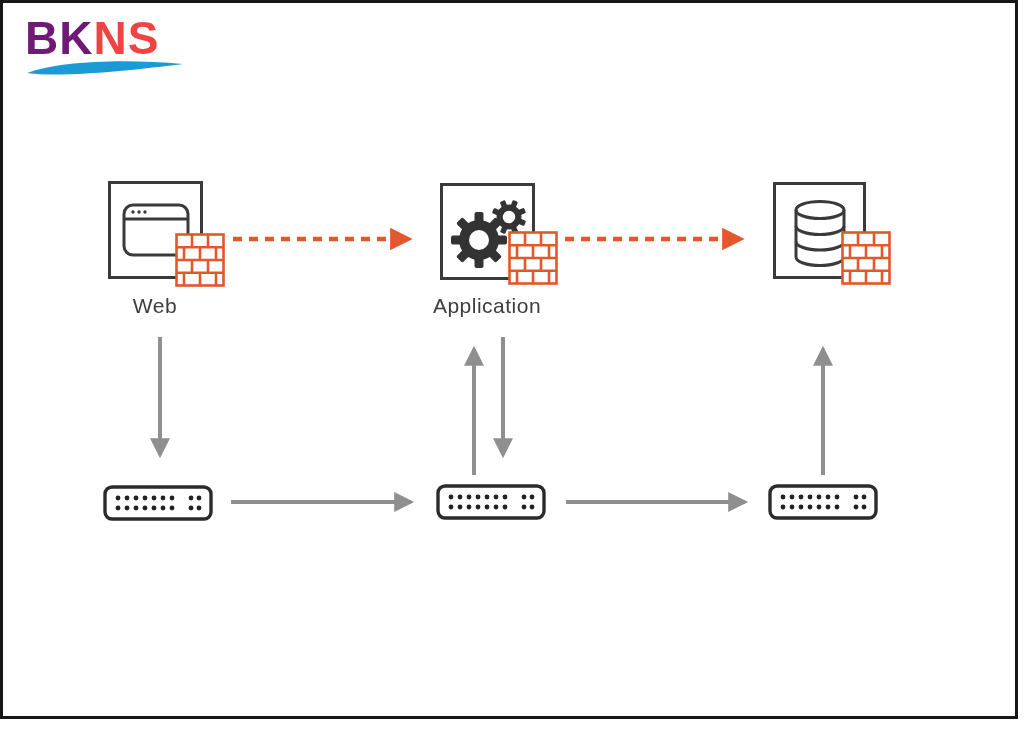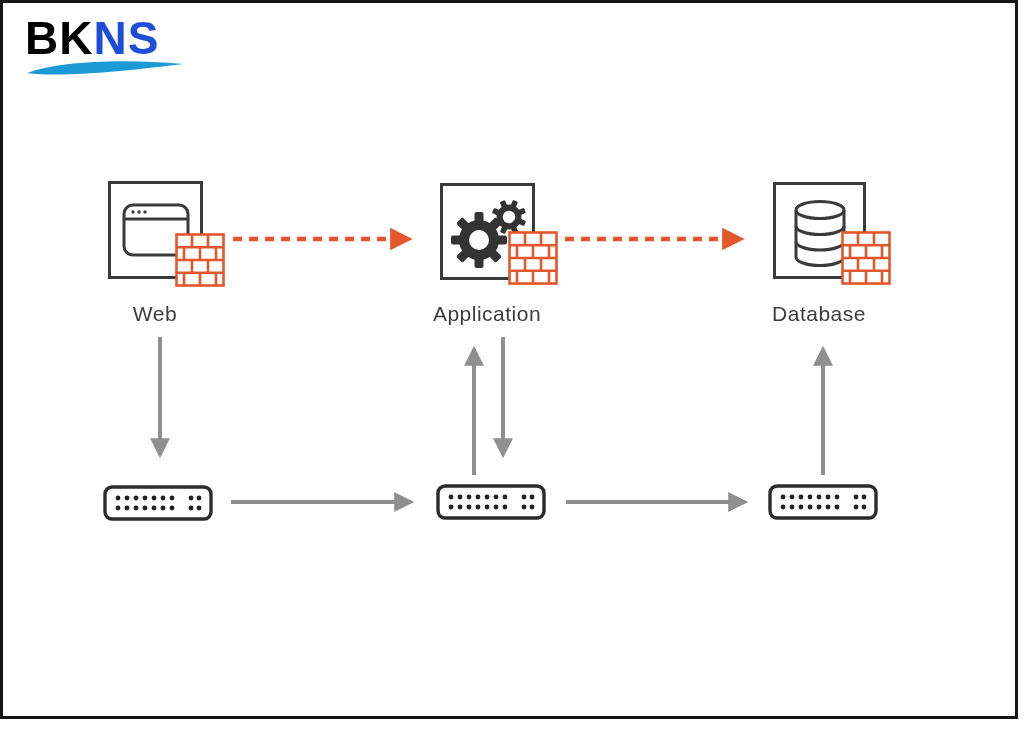--- a/index.html
+++ b/index.html
@@ -1,27 +1,27 @@
 <!DOCTYPE html>
 <html><head>
 <meta charset="utf-8">
 <style>
   html,body{margin:0;padding:0;background:#ffffff;}
   body{width:1024px;height:729px;position:relative;font-family:"Liberation Sans",sans-serif;overflow:hidden;}
   .frame{position:absolute;left:0;top:0;width:1012px;height:713px;border:3px solid #161616;background:#ffffff;}
   
   .logo{position:absolute;left:22px;top:12px;width:160px;height:62px;}
   .logo-text{font-weight:800;font-size:46px;letter-spacing:1px;line-height:46px;white-space:nowrap;}
-  .logo-red{color:#000000;}
-  .logo-blue{color:#1d4ed8;}
+  .logo-red{color:#701a75;}
+  .logo-blue{color:#ef4444;}
   .logo-swoosh{position:absolute;left:0px;top:44px;width:160px;height:22px;}
   
   .tier{position:absolute;}
   .tier-box{position:absolute;left:0;top:0;border:3px solid #3a3a3a;background:#ffffff;}
-  .tier-label{position:absolute;width:200px;text-align:center;font-size:21px;font-weight:500;color:#3d3d3d;letter-spacing:.5px;margin-top:8px;}
+  .tier-label{position:absolute;width:200px;text-align:center;font-size:21px;font-weight:500;color:#3d3d3d;letter-spacing:.5px;}
   .firewall{position:absolute;}
   .switch{position:absolute;}
   .overlay{position:absolute;left:0;top:0;pointer-events:none;}
 </style>
 </head>
 <body>
 
 <div class="frame">
 
   <div class="logo">
@@ -165,21 +165,20 @@
         <line x1="9" y1="14.2" x2="9" y2="27"></line>
           <line x1="25" y1="14.2" x2="25" y2="27"></line>
           <line x1="41" y1="14.2" x2="41" y2="27"></line>
         <line x1="17" y1="27" x2="17" y2="39.8"></line>
           <line x1="33" y1="27" x2="33" y2="39.8"></line>
         <line x1="9" y1="39.8" x2="9" y2="52.5"></line>
           <line x1="25" y1="39.8" x2="25" y2="52.5"></line>
           <line x1="41" y1="39.8" x2="41" y2="52.5"></line>
       </g>
     </svg>
-    <div class="tier-label" style="left:-54px;top:112px;">Database</div>
   </div>
 
   <svg class="switch" style="left:100px;top:482px;" width="110" height="36" viewBox="0 0 110 36">
     <rect x="2" y="2" width="106" height="32" rx="7" fill="#ffffff" stroke="#2b2b2b" stroke-width="3.4"></rect>
     <g fill="#222222">
       <circle cx="15" cy="13" r="2.4"></circle>
         <circle cx="24" cy="13" r="2.4"></circle>
         <circle cx="33" cy="13" r="2.4"></circle>
         <circle cx="42" cy="13" r="2.4"></circle>
         <circle cx="51" cy="13" r="2.4"></circle>

